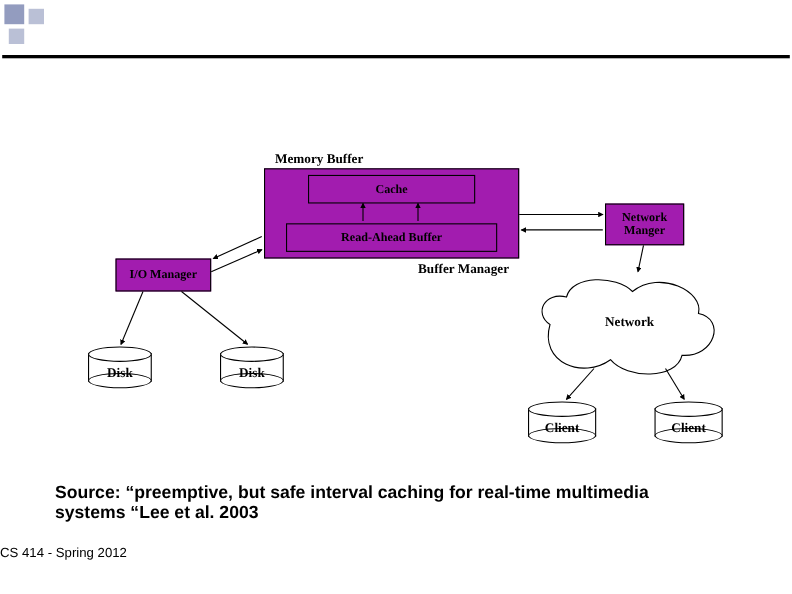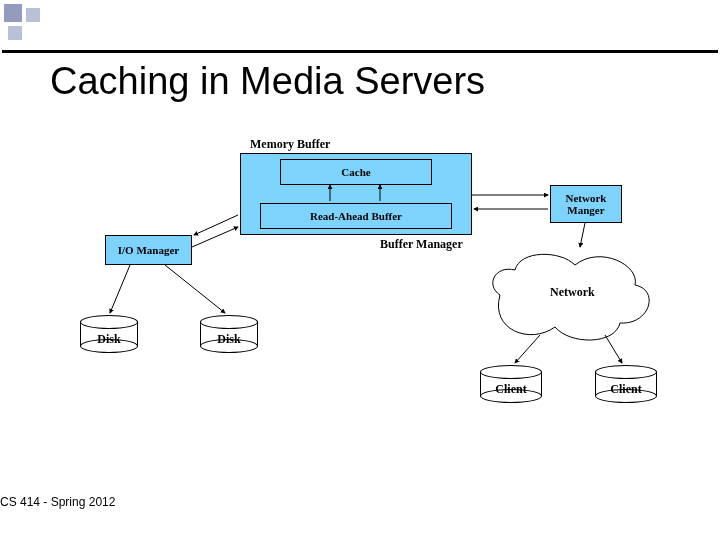--- a/index.html
+++ b/index.html
@@ -2,41 +2,40 @@
 <html><head>
 <meta charset="utf-8">
 <style>
   html,body{margin:0;padding:0;width:720px;height:540px;background:#fff;font-family:Arial,Helvetica,sans-serif;overflow:hidden}
   .slide{position:relative;width:720px;height:540px}
   .corner-sq{position:absolute;width:14px;height:14px;background:#3a4a8a;opacity:.35}
   .corner-sq.big{width:18px;height:18px;opacity:.55}
   .title{position:absolute;left:50px;top:60px;font-size:38px;color:#000;font-weight:400}
   .diagram{position:absolute;left:50px;top:135px;width:620px;height:280px;font-family:"Times New Roman",serif;font-size:12px;color:#000}
   .diagram .lbl{position:absolute;font-weight:700;font-family:"Times New Roman",serif}
-  .box{position:absolute;border:1px solid #000;background:#7dd3fc;text-align:center;display:flex;align-items:center;justify-content:center;font-weight:700;font-family:"Times New Roman",serif}
+  .box{position:absolute;border:1px solid #000;background:#a21caf;text-align:center;display:flex;align-items:center;justify-content:center;font-weight:700;font-family:"Times New Roman",serif}
   .cyl{position:absolute}
   .cyl .body{position:absolute;left:0;right:0;top:6px;bottom:6px;border-left:1px solid #000;border-right:1px solid #000;background:#fff}
   .cyl .top{position:absolute;left:0;right:0;top:0;height:12px;border:1px solid #000;border-radius:50%;background:#fff;z-index:2}
   .cyl .bot{position:absolute;left:0;right:0;bottom:0;height:12px;border:1px solid #000;border-radius:50%;background:#fff}
   .cyl .cap{position:absolute;left:0;right:0;top:6px;bottom:6px;display:flex;align-items:flex-end;justify-content:center;font-weight:700;z-index:3}
   .source{position:absolute;left:50px;top:440px;width:600px;font-size:16px;font-weight:700;color:#000}
   .footer{position:absolute;left:0;right:0;top:495px;text-align:left;font-size:12px;color:#000}
   svg.wires{position:absolute;left:0;top:0;width:620px;height:280px;pointer-events:none}
 </style>
 </head>
 <body>
 
 <div class="slide">
 
   <div class="corner-sq big" style="left:4px;top:4px"></div>
   <div class="corner-sq" style="left:26px;top:8px"></div>
   <div class="corner-sq" style="left:8px;top:26px"></div>
   <div style="position:absolute;left:2px;top:50px;width:716px;height:3px;background:#000"></div>
 
-  <div class="title">Caching in Media Servers</div>
 
   <div class="diagram">
 
     <div class="box" style="left:190px;top:18px;width:230px;height:80px;align-items:flex-start"></div>
     <div class="lbl" style="left:200px;top:2px;font-size:12px">Memory Buffer</div>
 
     <div class="box" style="left:230px;top:24px;width:150px;height:24px;font-size:11px">
         <span>Cache</span>
       </div>
 
@@ -114,14 +113,15 @@
       <line x1="80" y1="130" x2="60" y2="178" stroke="#000" marker-end="url(#ah)"></line>
       <line x1="115" y1="130" x2="175" y2="178" stroke="#000" marker-end="url(#ah)"></line>
 
       <line x1="535" y1="88" x2="530" y2="112" stroke="#000" marker-end="url(#ah)"></line>
 
       <line x1="490" y1="200" x2="465" y2="228" stroke="#000" marker-end="url(#ah)"></line>
       <line x1="555" y1="200" x2="572" y2="228" stroke="#000" marker-end="url(#ah)"></line>
     </svg>
   </div>
 
+  <div class="source">Source:  “preemptive, but safe interval caching  for real-time multimedia systems “Lee et al. 2003</div>
   <div class="footer">CS 414 - Spring 2012</div>
 </div>
 
 </body></html>

